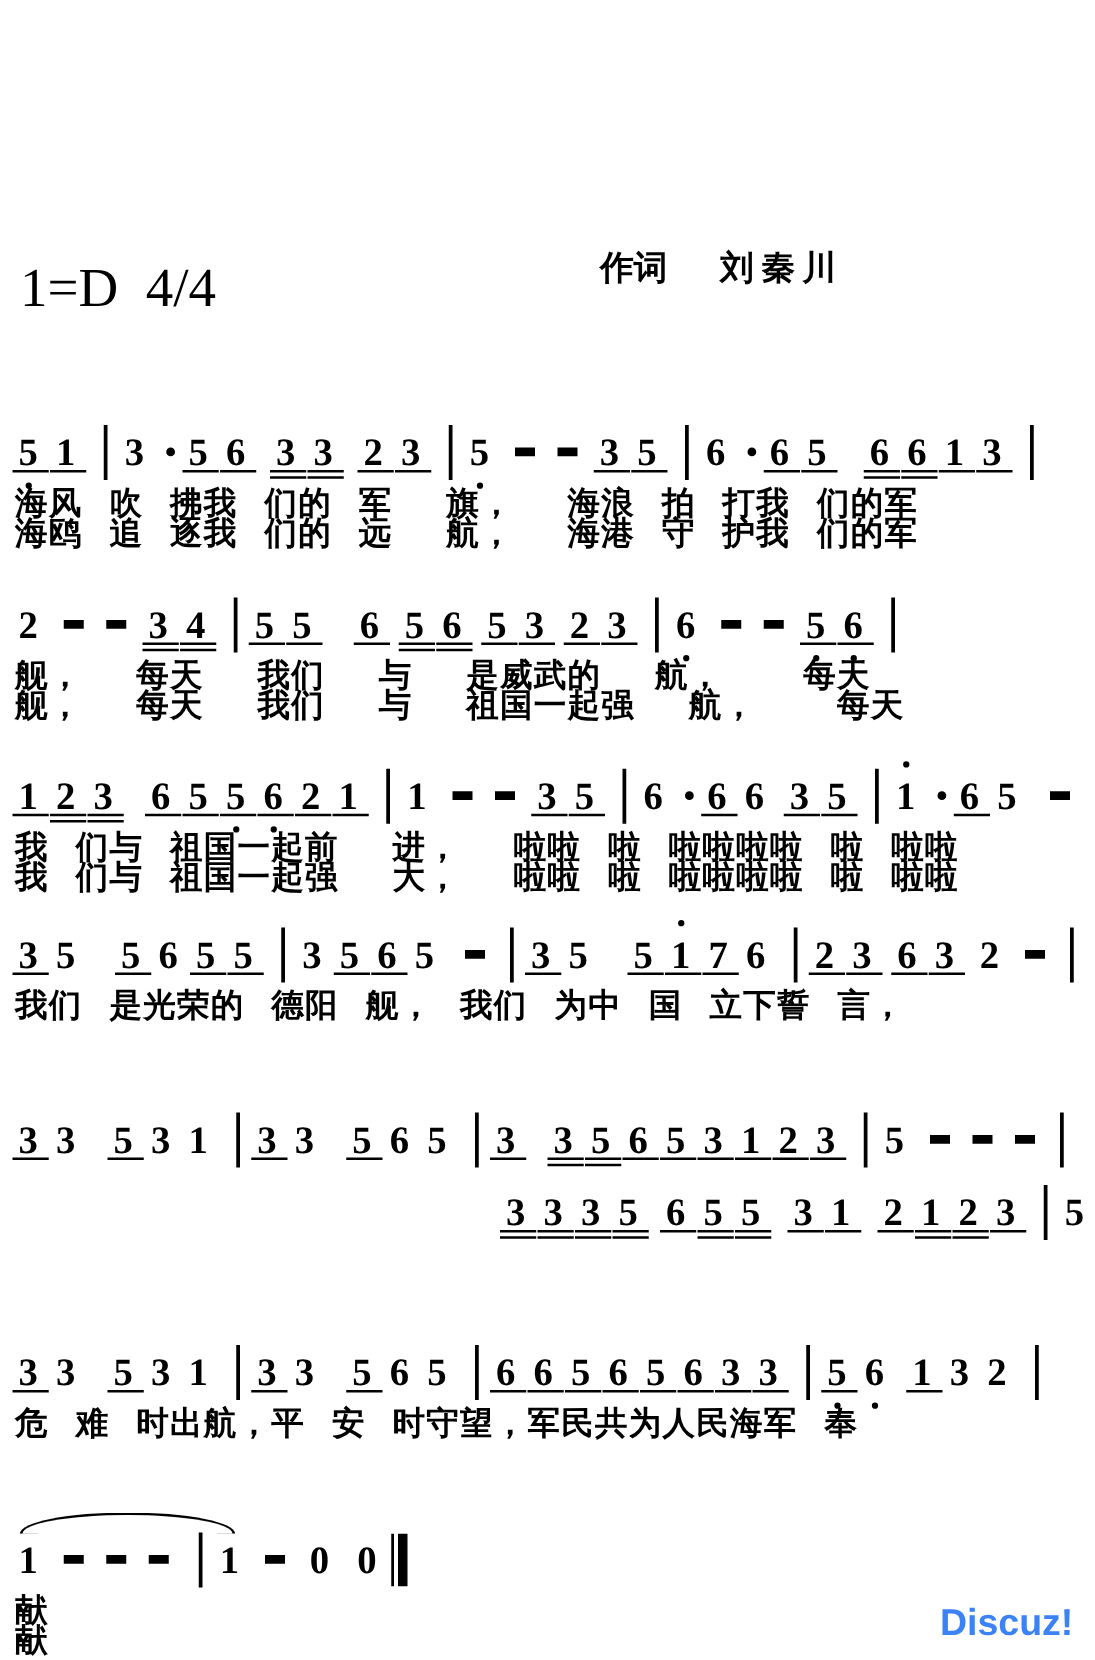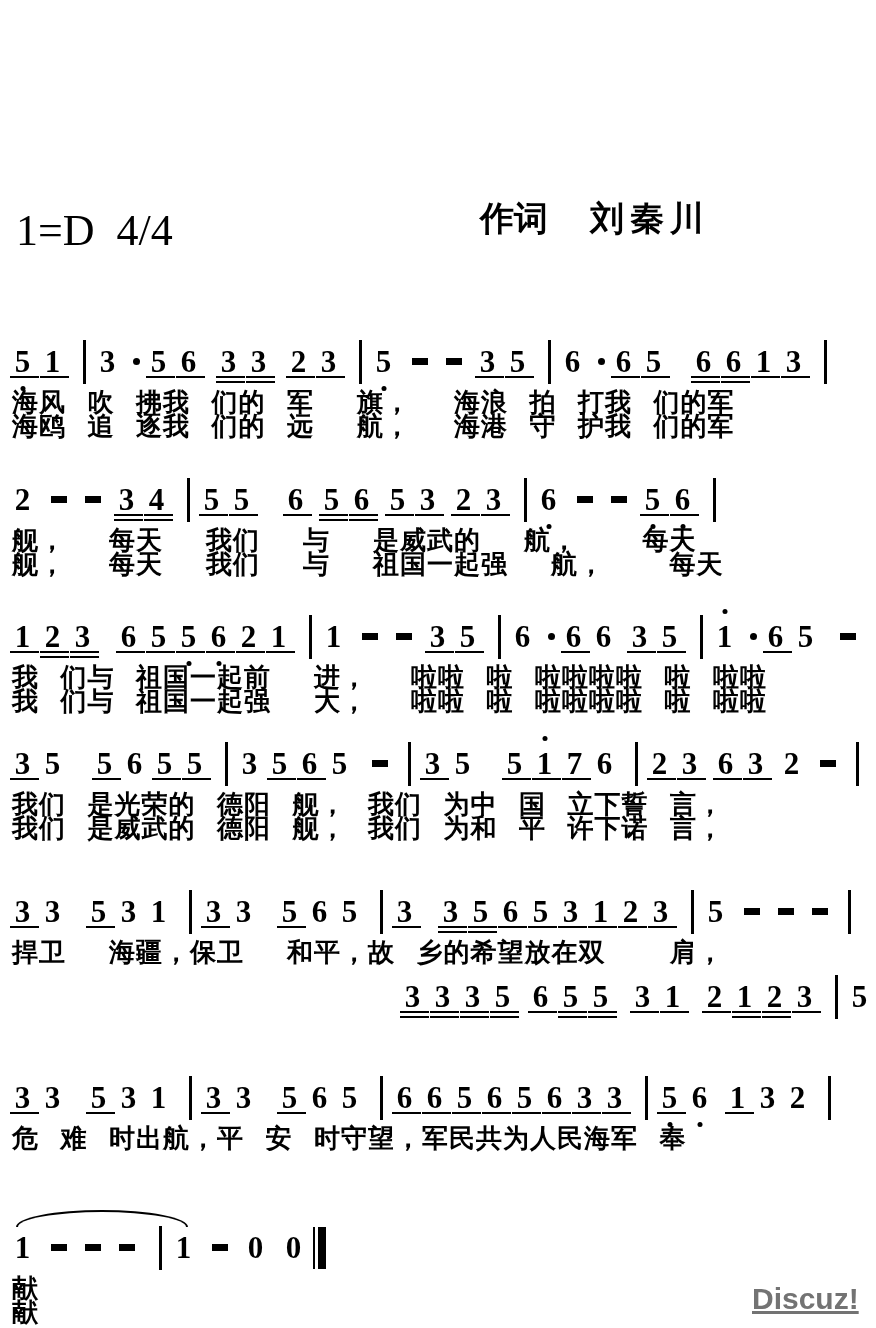--- a/index.html
+++ b/index.html
@@ -9,21 +9,21 @@
   }
   .title {
     position:absolute; left:205px; top:48px;
     font-size:45px; font-weight:bold; letter-spacing:2px; white-space:pre;
   }
   .key {
     position:absolute; left:16px; top:172px;
     font-size:44px; white-space:pre;margin-top:33px;
   }
   .credits { position:absolute; left:480px; top:196px; }
-  .credit-row { height:57px; font-size:34px; font-weight:bold; white-space:pre; }
+  .credit-row { height:57px; font-size:27px; font-weight:bold; white-space:pre; }
   .credit-name { margin-left:42px; letter-spacing:6px; }
   .sys { position:absolute; left:12px; right:8px; }
   .nrow { position:relative; height:52px; margin-bottom:3px; white-space:nowrap; }
   .note {
     display:inline-block; vertical-align:top; position:relative;
     min-width:21px; text-align:center; margin-right:9px;
     font-size:31px; font-weight:bold; line-height:40px; padding-top:6px;
   }
   .ul { position:absolute; left:-2px; right:-6px; height:2px; background:#000; }
   .ul.l1 { bottom:4px; }
@@ -67,31 +67,29 @@
         <div class="lyr">舰，  每天  我们  与  祖国一起强  航，   每天</div>
       </div>
       <div class="sys" style="top: 611px;">
         <div class="nrow"><span class="note">1<i class="ul l1"></i></span><span class="note">2<i class="ul l1"></i><i class="ul l2"></i></span><span class="note" style="margin-right: 25px;">3<i class="ul l1"></i><i class="ul l2"></i></span><span class="note">6<i class="ul l1"></i></span><span class="note">5<i class="ul l1"></i></span><span class="note">5<i class="ul l1"></i><i class="od below"></i></span><span class="note">6<i class="ul l1"></i><i class="od below"></i></span><span class="note">2<i class="ul l1"></i></span><span class="note">1<i class="ul l1"></i></span><span class="bar"></span><span class="note">1</span><span class="dash"></span><span class="dash" style="margin-right: 15px;"></span><span class="note">3<i class="ul l1"></i></span><span class="note">5<i class="ul l1"></i></span><span class="bar"></span><span class="note">6</span><span class="aug"></span><span class="note">6<i class="ul l1"></i></span><span class="note" style="margin-right: 15px;">6</span><span class="note">3<i class="ul l1"></i></span><span class="note">5<i class="ul l1"></i></span><span class="bar"></span><span class="note">1<i class="od above"></i></span><span class="aug"></span><span class="note">6<i class="ul l1"></i></span><span class="note" style="margin-right: 15px;">5</span><span class="dash"></span></div>
         <div class="lyr">我 们与 祖国一起前  进，  啦啦 啦 啦啦啦啦 啦 啦啦</div>
         <div class="lyr">我 们与 祖国一起强  大，  啦啦 啦 啦啦啦啦 啦 啦啦</div>
       </div>
       <div class="sys" style="top: 738px;">
         <div class="nrow"><span class="note">3<i class="ul l1"></i></span><span class="note" style="margin-right: 31px;">5</span><span class="note">5<i class="ul l1"></i></span><span class="note">6</span><span class="note">5<i class="ul l1"></i></span><span class="note">5<i class="ul l1"></i></span><span class="bar"></span><span class="note">3</span><span class="note">5<i class="ul l1"></i></span><span class="note">6<i class="ul l1"></i></span><span class="note" style="margin-right: 13px;">5</span><span class="dash"></span><span class="bar"></span><span class="note">3<i class="ul l1"></i></span><span class="note" style="margin-right: 31px;">5</span><span class="note">5<i class="ul l1"></i></span><span class="note">1<i class="ul l1"></i><i class="od above"></i></span><span class="note">7<i class="ul l1"></i></span><span class="note">6</span><span class="bar"></span><span class="note">2<i class="ul l1"></i></span><span class="note" style="margin-right: 15px;">3<i class="ul l1"></i></span><span class="note">6<i class="ul l1"></i></span><span class="note" style="margin-right: 15px;">3<i class="ul l1"></i></span><span class="note">2</span><span class="dash"></span><span class="bar"></span></div>
         <div class="lyr">我们 是光荣的 德阳 舰， 我们 为中 国 立下誓 言，</div>
-        <div class="lyr">我们 是威武的 德阳 舰， 我们 为和 平 许下诺 言，</div>
       </div>
       <div class="sys" style="top: 886px;">
         <div class="nrow"><span class="note">3<i class="ul l1"></i></span><span class="note" style="margin-right: 25px;">3</span><span class="note">5<i class="ul l1"></i></span><span class="note">3</span><span class="note">1</span><span class="bar"></span><span class="note">3<i class="ul l1"></i></span><span class="note" style="margin-right: 25px;">3</span><span class="note">5<i class="ul l1"></i></span><span class="note">6</span><span class="note">5</span><span class="bar"></span><span class="note" style="margin-right: 25px;">3<i class="ul l1"></i></span><span class="note">3<i class="ul l1"></i><i class="ul l2"></i></span><span class="note">5<i class="ul l1"></i><i class="ul l2"></i></span><span class="note">6<i class="ul l1"></i></span><span class="note">5<i class="ul l1"></i></span><span class="note">3<i class="ul l1"></i></span><span class="note">1<i class="ul l1"></i></span><span class="note">2<i class="ul l1"></i></span><span class="note">3<i class="ul l1"></i></span><span class="bar"></span><span class="note">5</span><span class="dash"></span><span class="dash"></span><span class="dash"></span><span class="bar"></span></div>
-        <div class="lyr">捍卫  海疆，保卫  和平，故 乡的希望放在双   肩，</div>
         <div class="nrow" style="margin-left: 390px; margin-top: 6px;"><span class="note">3<i class="ul l1"></i><i class="ul l2"></i></span><span class="note">3<i class="ul l1"></i><i class="ul l2"></i></span><span class="note">3<i class="ul l1"></i><i class="ul l2"></i></span><span class="note" style="margin-right: 17px;">5<i class="ul l1"></i><i class="ul l2"></i></span><span class="note">6<i class="ul l1"></i></span><span class="note">5<i class="ul l1"></i><i class="ul l2"></i></span><span class="note" style="margin-right: 21px;">5<i class="ul l1"></i><i class="ul l2"></i></span><span class="note">3<i class="ul l1"></i></span><span class="note" style="margin-right: 21px;">1<i class="ul l1"></i></span><span class="note">2<i class="ul l1"></i></span><span class="note">1<i class="ul l1"></i><i class="ul l2"></i></span><span class="note">2<i class="ul l1"></i><i class="ul l2"></i></span><span class="note">3<i class="ul l1"></i></span><span class="bar"></span><span class="note">5</span></div>
       </div>
       <div class="sys" style="top: 1072px;">
         <div class="nrow"><span class="note">3<i class="ul l1"></i></span><span class="note" style="margin-right: 25px;">3</span><span class="note">5<i class="ul l1"></i></span><span class="note">3</span><span class="note">1</span><span class="bar"></span><span class="note">3<i class="ul l1"></i></span><span class="note" style="margin-right: 25px;">3</span><span class="note">5<i class="ul l1"></i></span><span class="note">6</span><span class="note">5</span><span class="bar"></span><span class="note">6<i class="ul l1"></i></span><span class="note">6<i class="ul l1"></i></span><span class="note">5<i class="ul l1"></i></span><span class="note">6<i class="ul l1"></i></span><span class="note">5<i class="ul l1"></i></span><span class="note">6<i class="ul l1"></i></span><span class="note">3<i class="ul l1"></i></span><span class="note">3<i class="ul l1"></i></span><span class="bar"></span><span class="note">5<i class="ul l1"></i><i class="od below"></i></span><span class="note" style="margin-right: 17px;">6<i class="od below"></i></span><span class="note">1<i class="ul l1"></i></span><span class="note">3</span><span class="note">2</span><span class="bar"></span></div>
         <div class="lyr">危 难 时出航，平 安 时守望，军民共为人民海军 奉</div>
       </div>
       <div class="sys" style="top: 1222px;">
         <div class="nrow"><i class="tie" style="left: 4px; width: 168px;"></i><span class="note">1</span><span class="dash"></span><span class="dash"></span><span class="dash" style="margin-right: 13px;"></span><span class="bar"></span><span class="note">1</span><span class="dash" style="margin-right: 17px;"></span><span class="note" style="margin-right: 17px;">0</span><span class="note">0</span><span class="endbar"></span></div>
         <div class="lyr">献</div>
         <div class="lyr">献</div>
       </div>
     </div>
-  <div class="watermark" style="color: #737373; text-decoration: underline;">Discuz!</div>
+  <div class="watermark" style="color: #3b82f6;">Discuz!</div>
 </div>
 
 </body></html>

